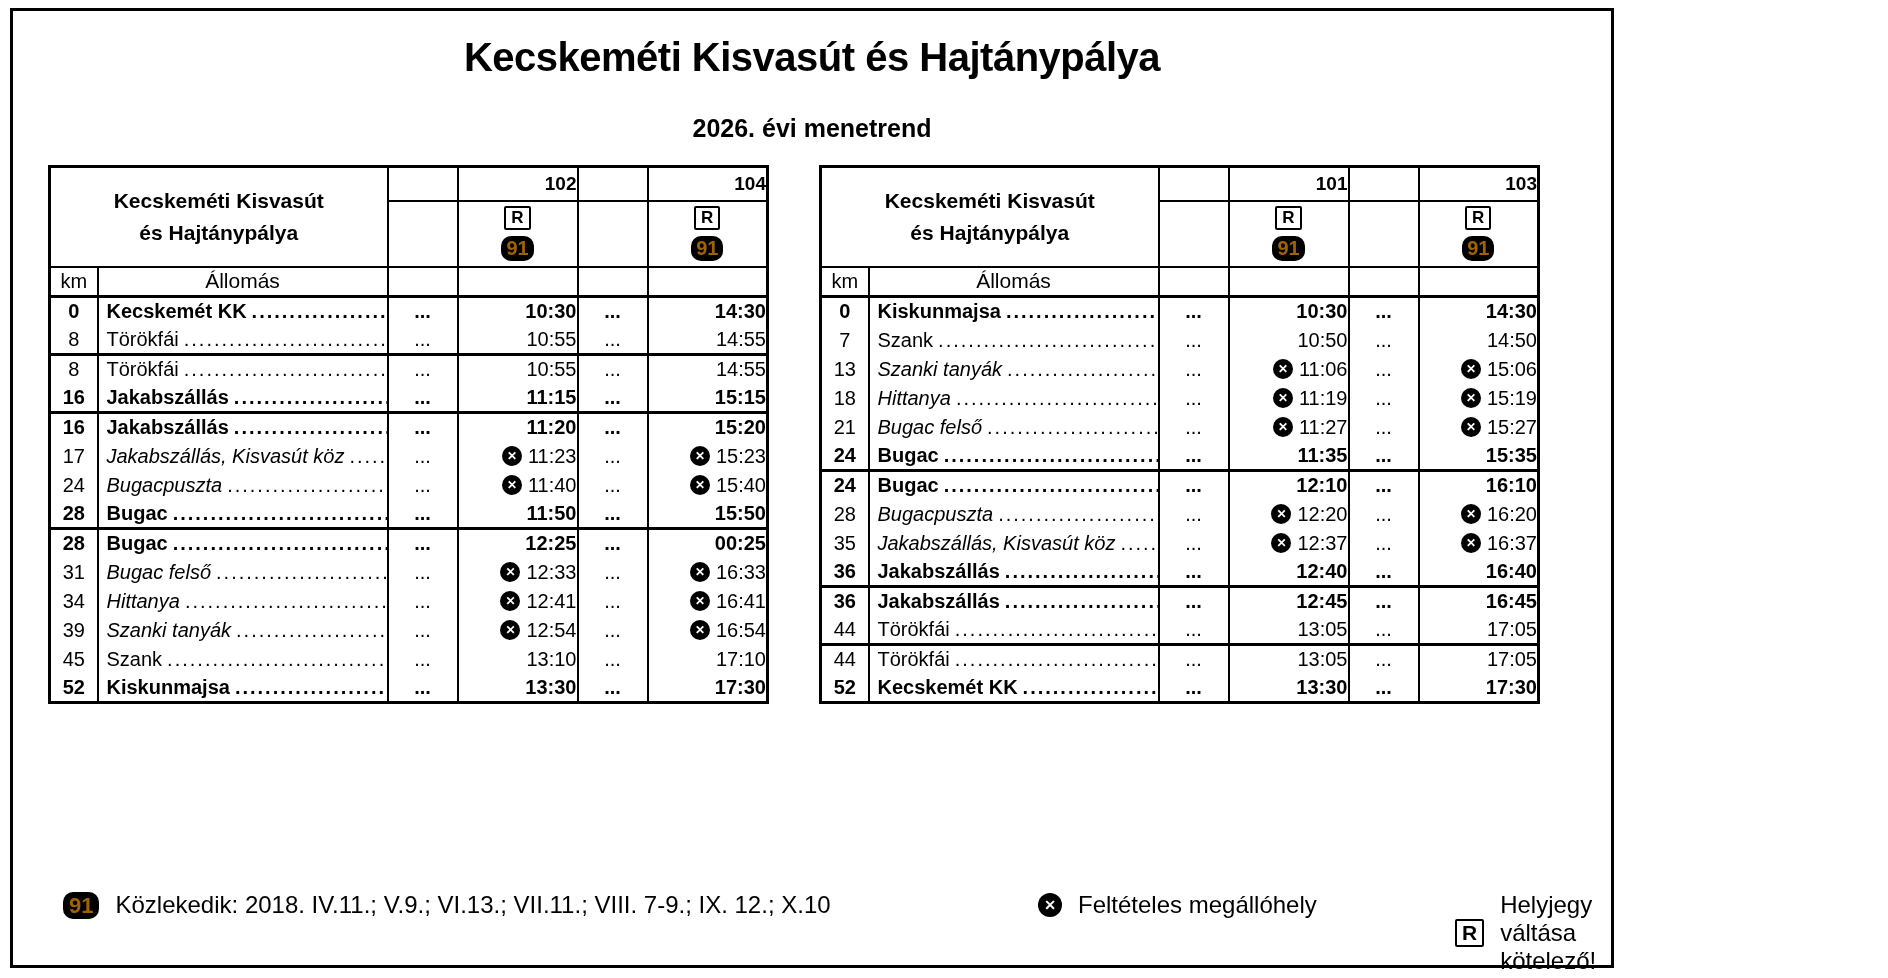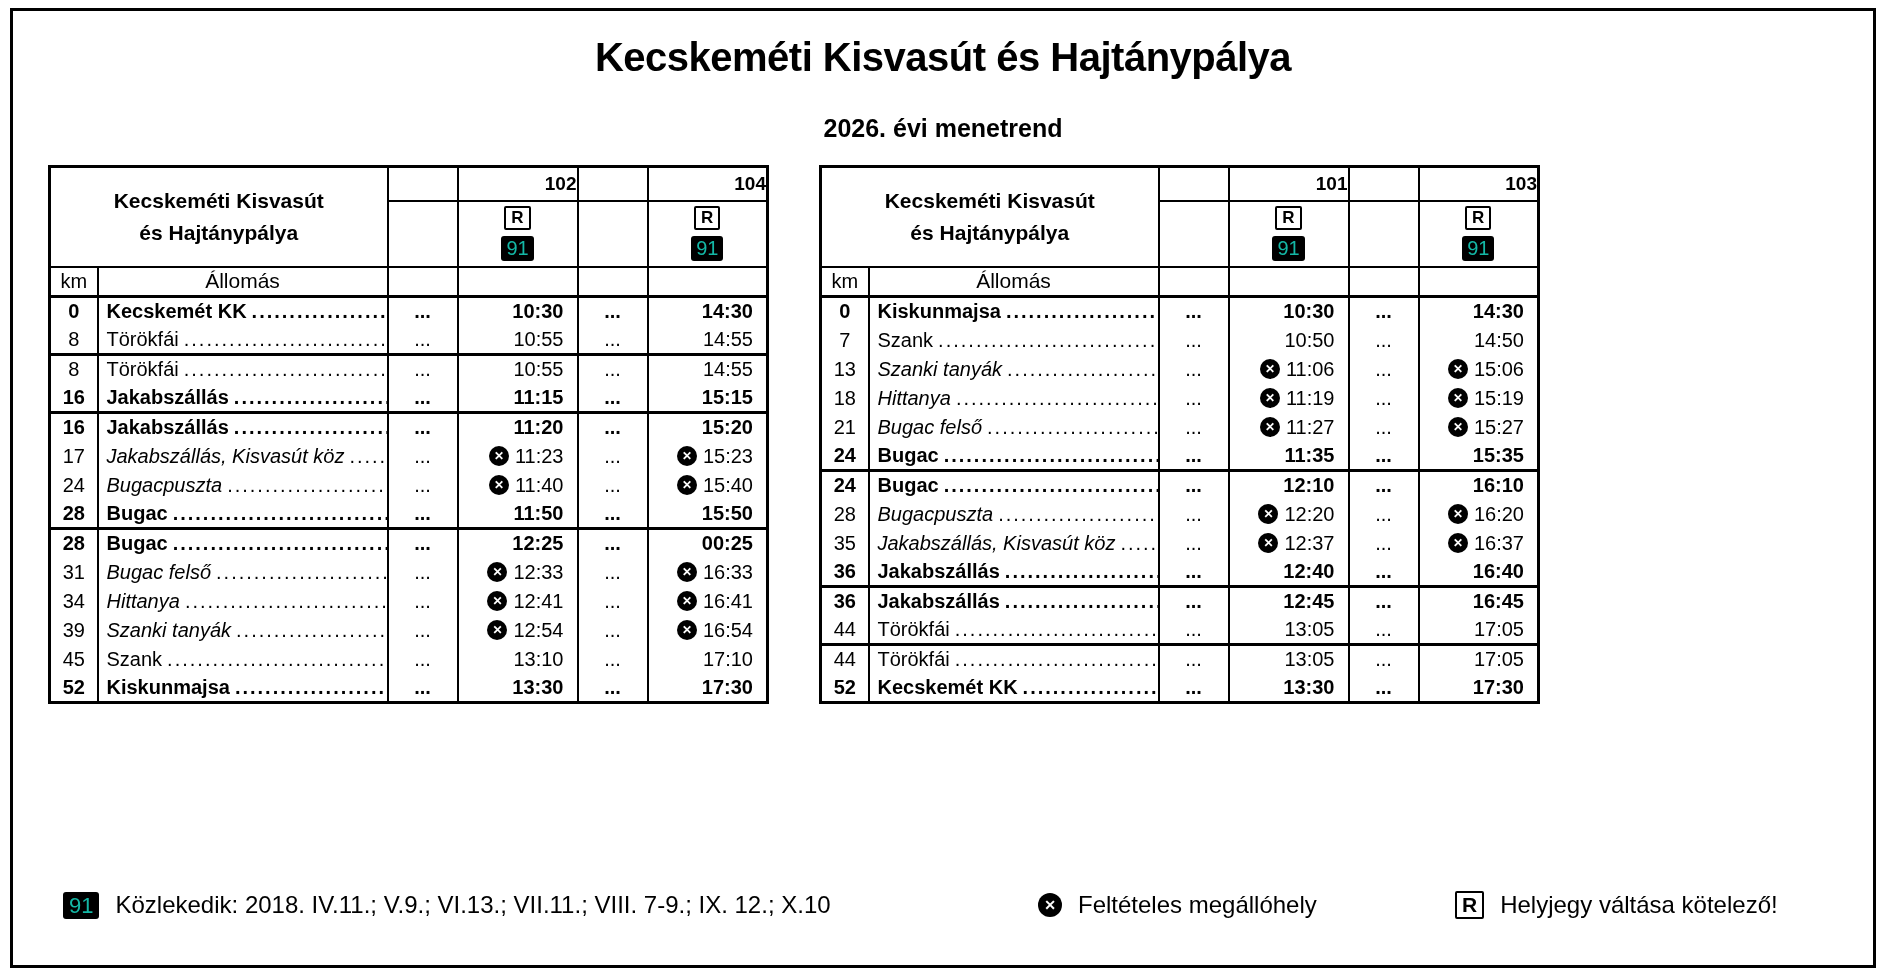--- a/index.html
+++ b/index.html
@@ -2,21 +2,21 @@
 <html><head>
 <meta charset="utf-8">
 <style>
   * { box-sizing: border-box; margin: 0; padding: 0; }
   html, body { background: #fff; }
   body {
     width: 1888px; height: 978px; position: relative;
     font-family: "Liberation Sans", sans-serif; color: #000;
   }
   .frame {
-    position: absolute; left: 10px; top: 8px; width: 1866px; height: 960px;
+    position: absolute; left: 10px; top: 8px; width: 1604px; height: 960px;
     border: 3px solid #000; background: #fff;
   }
   .title {
     margin-top: 24px; text-align: center;
     font-size: 40px; font-weight: bold; letter-spacing: -0.5px;
   }
   .subtitle {
     margin-top: 34px; text-align: center;
     font-size: 25px; font-weight: bold;
   }
@@ -35,39 +35,39 @@
   td.trainno { text-align: right; font-size: 19px; font-weight: bold; vertical-align: middle; }
   td.symbols { text-align: center; vertical-align: middle; }
   td.km-h { text-align: center; font-size: 20px; }
   td.station-h { text-align: center; font-size: 21px; }
 
   .rbox {
     display: inline-block; border: 2px solid #000; border-radius: 2px;
     font-size: 17px; font-weight: bold; line-height: 20px; padding: 0 5px; background: #fff;
   }
   .badge91 {
-    display: inline-block; background: #000; color: #14b8a6; border-radius: 3px;
-    font-size: 20px; font-weight: normal; line-height: 25px; padding: 0 5px;
+    display: inline-block; background: #000; color: #a16207; border-radius: 10px;
+    font-size: 20px; font-weight: bold; line-height: 25px; padding: 0 5px;
   }
   td.symbols .rbox { display: block; width: fit-content; margin: 0 auto 6px; }
   td.symbols .badge91 { display: block; width: fit-content; margin: 0 auto; }
 
   tbody.group { border-top: 3px solid #000; }
   tbody.group tr { height: 29px; }
   tbody.group td { vertical-align: middle; font-size: 20px; }
   tr.bold { font-weight: bold; }
   tr.italic .station-name { font-style: italic; }
 
   td.km { text-align: center; }
   td.station { overflow: hidden; white-space: nowrap; padding-left: 8px; }
   .leader { letter-spacing: 2px; font-style: normal; padding-left: 5px; }
   td.dots { text-align: center; }
   .twrap {
     display: flex; justify-content: flex-end; align-items: center;
-    gap: 6px; padding-right: 13px;
+    gap: 6px; 
   }
   .cond-icon {
     display: inline-flex; width: 20px; height: 20px; border-radius: 50%;
     background: #000; color: #fff; align-items: center; justify-content: center; flex: 0 0 auto;
   }
   .cond-icon .x { font-size: 12px; font-weight: bold; line-height: 1; }
 
   .legend { position: absolute; left: 0; top: 880px; width: 100%; height: 50px; }
   .legend-item { position: absolute; display: flex; align-items: center; gap: 16px; }
   .legend-text { font-size: 24px; }

